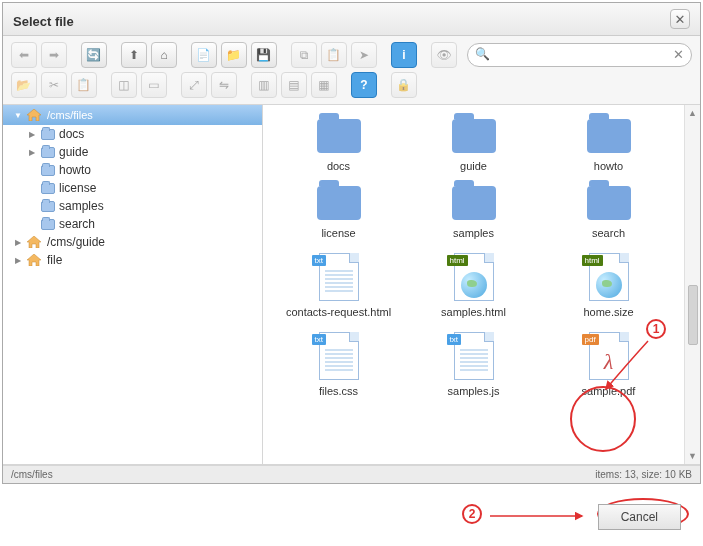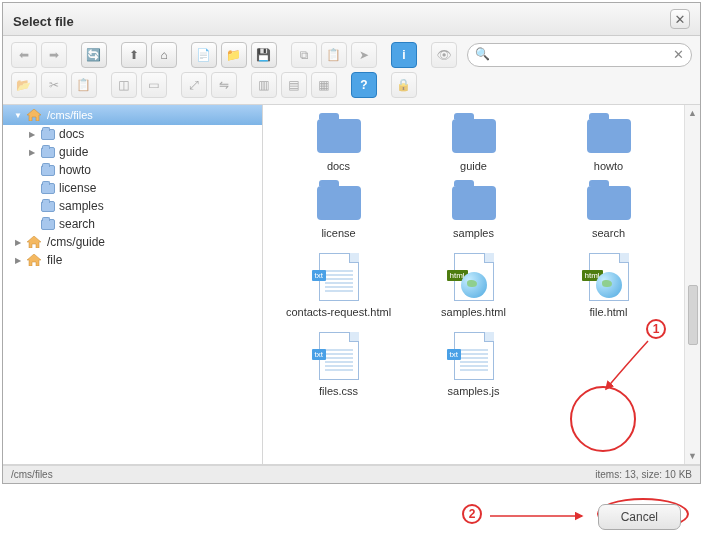--- a/index.html
+++ b/index.html
@@ -32,35 +32,35 @@
 .fold-icon::before { content: ""; position: absolute; top: -3px; left: 0; width: 6px; height: 3px; background: #a7c7ed; border: 1px solid #7ba3d1; border-bottom: none; border-radius: 2px 2px 0 0; }
 .tree-children { padding-left: 14px; }
 .content { flex: 1; overflow: auto; position: relative; background: #fff; }
 .grid { display: grid; grid-template-columns: repeat(3, 1fr); padding: 14px 8px 10px 8px; gap: 0 0; justify-items: center; }
 .tile { display: flex; flex-direction: column; align-items: center; margin-bottom: 14px; width: 130px; cursor: pointer; }
 .tile .lbl { font-size: 11px; color: #333; margin-top: 5px; text-align: center; word-break: break-all; }
 .fold-big { width: 44px; height: 34px; background: #7aa7e0; border-radius: 4px; position: relative; margin-bottom: 2px; }
 .fold-big::before { content: ""; position: absolute; top: -6px; left: 2px; width: 20px; height: 6px; background: #7aa7e0; border-radius: 3px 3px 0 0; }
 .file-big { width: 40px; height: 48px; background: #fff; border: 1px solid #9fbde0; position: relative; display: flex; flex-direction: column; align-items: center; padding-top: 16px; }
 .file-big .ear { position: absolute; right: -1px; top: -1px; width: 10px; height: 10px; background: #dceaf8; border-left: 1px solid #9fbde0; border-bottom: 1px solid #9fbde0; }
-.file-big .badge { position: absolute; top: 16px; left: -8px; font-size: 8px; color: #fff; padding: 1px 3px; border-radius: 1px; }
+.file-big .badge { position: absolute; top: 1px; left: -8px; font-size: 8px; color: #fff; padding: 1px 3px; border-radius: 1px; }
 .badge.txt { background: #4aa0e6; }
 .badge.html { background: #4d7c0f; }
 .badge.pdf { background: #e68636; }
 .lines { width: 28px; }
 .lines div { height: 2px; background: #cde0f2; margin-bottom: 2px; }
 .globe { width: 26px; height: 26px; border-radius: 50%; background: radial-gradient(circle at 30% 30%, #c4ecff, #4fa9e0); position: relative; margin-top: 2px;}
 .globe::after { content:""; position:absolute; width:10px; height:7px; background:#8fcf8f; top:8px; left:6px; border-radius:40% 60% 50% 50%; }
 .pdf-a { font-family: Georgia, serif; font-size: 22px; font-style: italic; color: #c94f4f; margin-top:0px; }
 .highlight-circle { border: 2px solid #e03030; border-radius: 50%; position: absolute; }
 .anno-num { width: 20px; height: 20px; border-radius: 50%; border: 2px solid #e03030; color: #e03030; display: flex; align-items: center; justify-content: center; font-size: 12px; font-weight: bold; position: absolute; background: #fff; }
 svg.anno-arrow { position: absolute; pointer-events: none; }
 .status { font-size: 10px; color: #666; background: #ececec; padding: 3px 8px; display: flex; justify-content: space-between; border-top: 1px solid #d6d6d6; }
 .footer { padding: 20px 20px 14px 0; display: flex; justify-content: flex-end; position: relative; height: 60px; }
-.cancel-btn { border: 1px solid #aaa; background: linear-gradient(to bottom, #f8f8f8, #e4e4e4); padding: 5px 22px; font-size: 12px; color: #444; border-radius: 7px; cursor: pointer; position: relative; z-index: 1; }
+.cancel-btn { border: 1px solid #aaa; background: linear-gradient(to bottom, #f8f8f8, #e4e4e4); padding: 5px 22px; font-size: 12px; color: #444; border-radius: 0; cursor: pointer; position: relative; z-index: 1; }
 .scrollbar-v { width: 16px; background: #f4f4f4; border-left:1px solid #e0e0e0; display:flex; flex-direction:column; }
 .sb-btn { height:16px; display:flex; align-items:center; justify-content:center; font-size:9px; color:#888; }
 .sb-track { flex:1; display:flex; align-items:center; justify-content:center; }
 .sb-thumb { width:10px; height:60px; background:#d4d4d4; border:1px solid #bcbcbc; border-radius:2px; margin-top: 60px;}
 </style>
 </head>
 <body>
 
 <div class="dialog">
   <div class="titlebar">
@@ -276,21 +276,21 @@
               <div class="globe"></div>
             </div>
             <span class="lbl">samples.html</span>
           </div>
         <div class="tile">
             <div class="file-big">
               <span class="ear"></span>
               <span class="badge html">html</span>
               <div class="globe"></div>
             </div>
-            <span class="lbl">file.html</span>
+            <span class="lbl">home.size</span>
           </div>
 
         <div class="tile">
             <div class="file-big">
               <span class="ear"></span>
               <span class="badge txt">txt</span>
               <div class="lines">
                 <div></div>
                 <div></div>
                 <div></div>
@@ -308,20 +308,28 @@
               <div class="lines">
                 <div></div>
                 <div></div>
                 <div></div>
                 <div></div>
                 <div></div>
                 <div></div>
               </div>
             </div>
             <span class="lbl">samples.js</span>
+          </div>
+        <div class="tile">
+            <div class="file-big">
+              <span class="ear"></span>
+              <span class="badge pdf">pdf</span>
+              <span class="pdf-a">λ</span>
+            </div>
+            <span class="lbl">sample.pdf</span>
           </div>
       </div>
 
       <div class="highlight-circle" style="width:66px; height:66px; bottom:12px; right:48px;"></div>
       <div class="anno-num" style="top:214px; right:18px;">1</div>
       <svg class="anno-arrow" style="top:228px; right:26px; width:70px; height:70px;">
         <defs>
             <marker id="ah1" markerWidth="6" markerHeight="6" refX="5" refY="3" orient="auto">
               <path d="M0,0 L6,3 L0,6 Z" fill="#e03030"></path>
             </marker>

